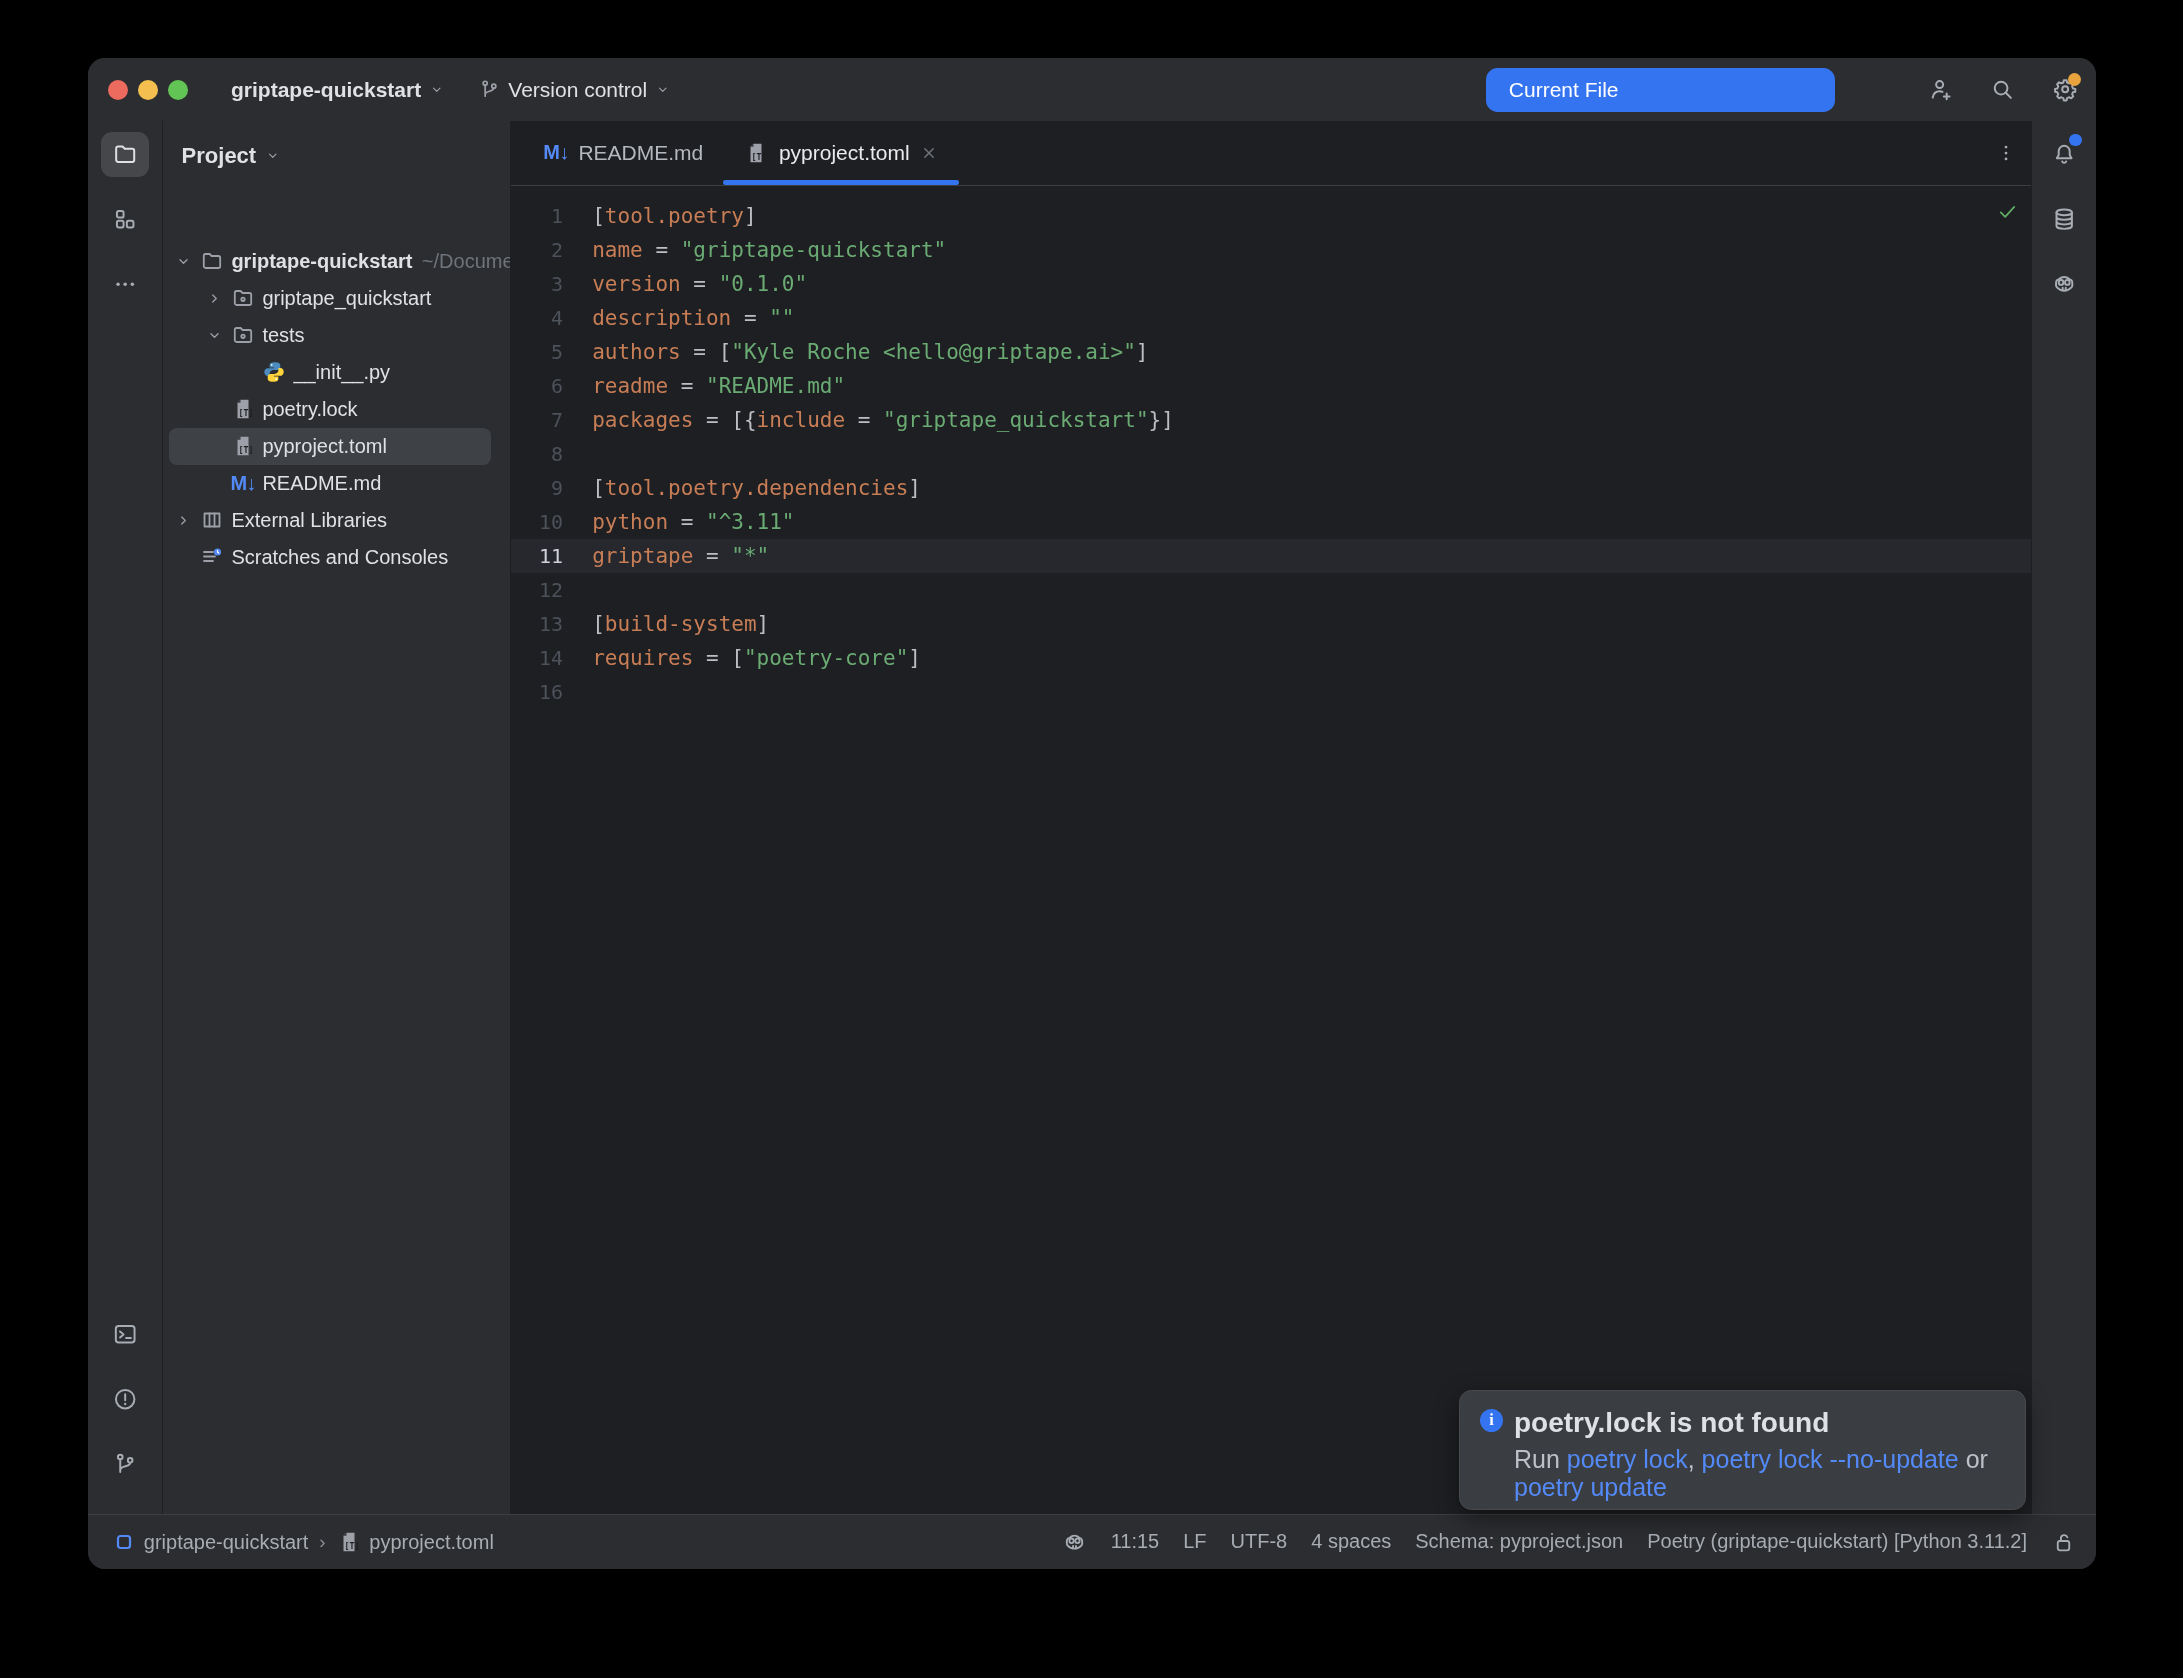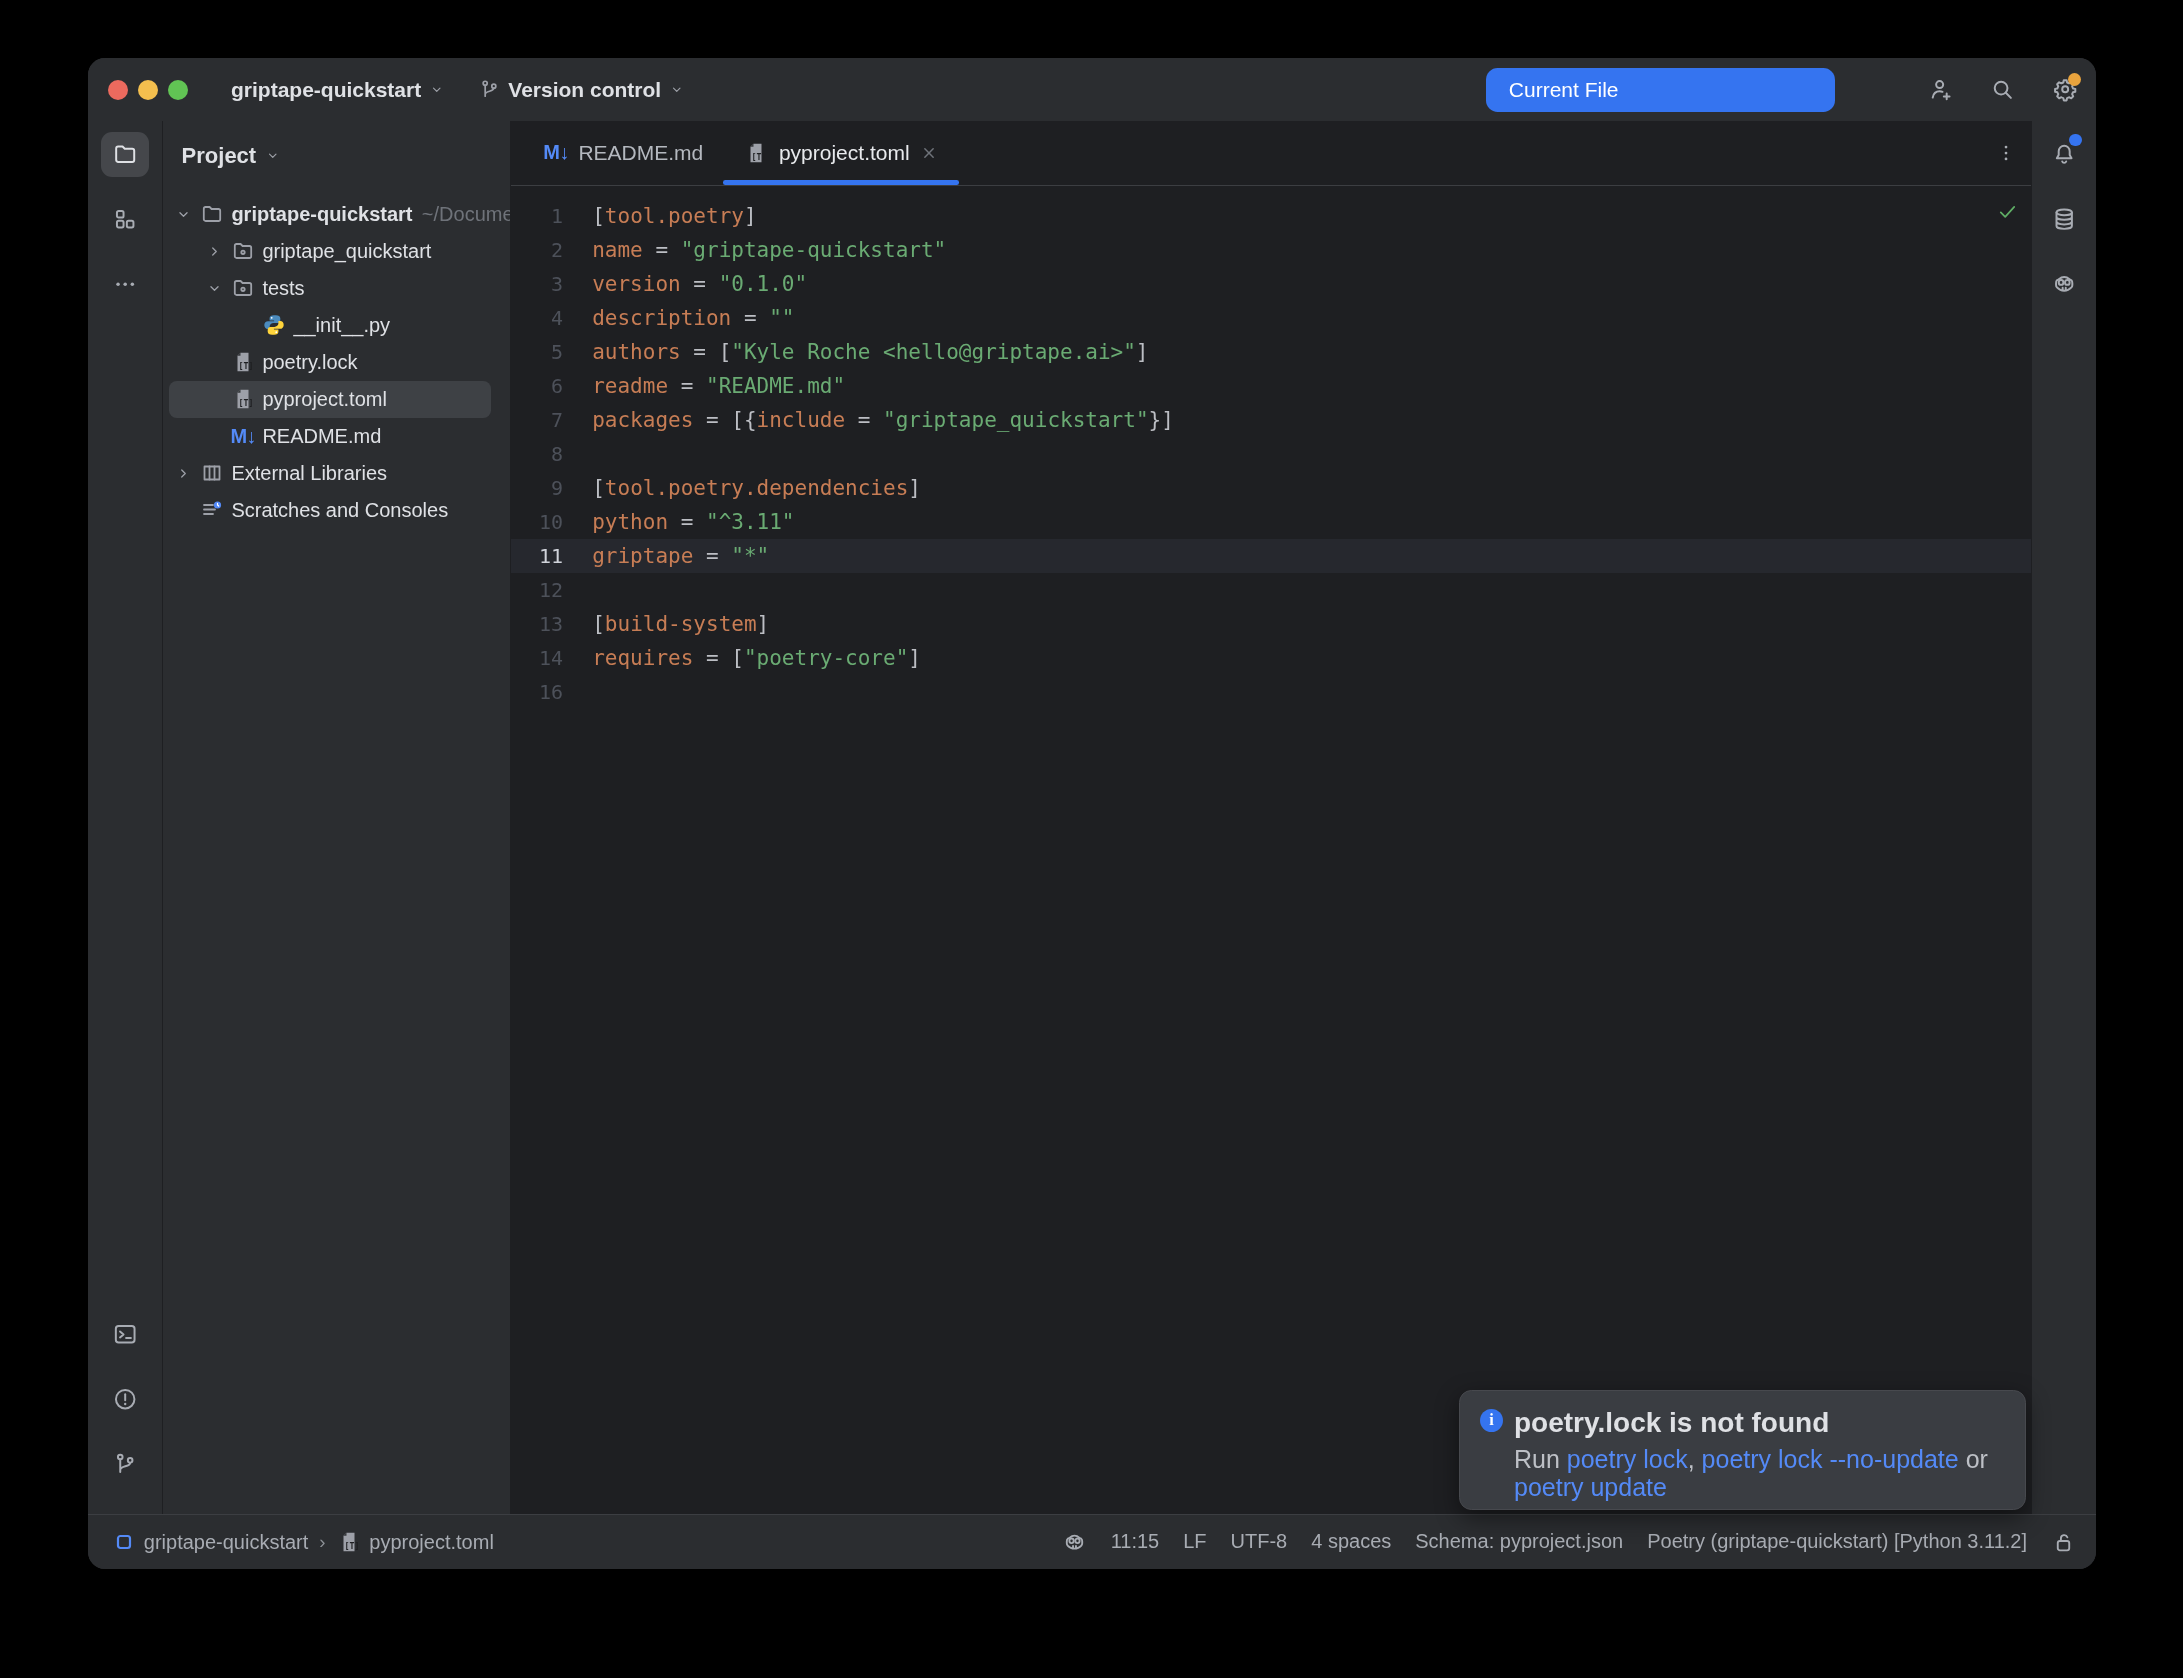--- a/index.html
+++ b/index.html
@@ -5,21 +5,21 @@
   html,body{margin:0;padding:0;background:#000;}
   .stage{position:relative;width:2183px;height:1678px;background:#000;overflow:hidden;font-family:"Liberation Sans",sans-serif;}
   .window{position:absolute;left:88px;top:58px;width:2008px;height:1511px;background:#2B2D30;border-radius:17px;overflow:hidden;display:flex;flex-direction:column;}
 
   
   .titlebar{flex:0 0 63px;display:flex;align-items:center;padding:0 18px 0 20px;background:#2B2D30;}
   .lights{display:flex;gap:10px;align-items:center;}
   .light{width:20px;height:20px;border-radius:50%;display:inline-block;}
   .tb-widget{display:flex;align-items:center;gap:7.8px;cursor:default;}
   .tb-proj{margin-left:43px;}
-  .tb-vcs{margin-left:33px;font-weight:bold;}
+  .tb-vcs{margin-left:33px;}
   .tb-label{font-size:21px;color:#DFE1E5;}
   .bold{font-weight:700;}
   .ic{display:inline-flex;align-items:center;justify-content:center;color:#9DA0A8;}
   .ic svg{width:100%;height:100%;}
   .ch{width:15.5px;height:15.5px;color:#9DA0A8;}
   .tb-right{margin-left:auto;display:flex;align-items:center;}
   .run-widget{width:349px;height:44px;border-radius:11.7px;background:var(--accent);display:flex;align-items:center;padding:0 15.5px 0 23px;box-sizing:border-box;gap:38px;}
   .run-label{font-size:21px;color:#fff;white-space:nowrap;}
   .run-widget .ch{color:#fff;margin-left:7.8px;}
   .run-div{width:0.8px;height:25px;background:rgba(255,255,255,.35);margin:0 15.5px;}
@@ -34,21 +34,21 @@
   .rail.left{width:75px;border-right:0.8px solid #1E1F22;padding:11px 0 7.8px 0;box-sizing:border-box;}
   .rail.right{width:65px;border-left:0.8px solid #1E1F22;padding:11px 0;box-sizing:border-box;}
   .rail-top,.rail-bottom{display:flex;flex-direction:column;align-items:center;}
   .rail-bottom{margin-top:auto;}
   .rail-btn{width:48px;height:45px;border-radius:11px;display:flex;align-items:center;justify-content:center;color:#A8ACB3;margin-bottom:20px;position:relative;}
   .rail-btn svg{width:26.4px;height:26.4px;}
   .rail-btn.active{background:#45474B;color:#DFE1E5;}
   .rail-badge{position:absolute;top:1.6px;right:6.2px;width:12.4px;height:12.4px;border-radius:50%;background:var(--accent);}
 
   
-  .panel{width:347px;flex:0 0 347px;background:#2B2D30;border-right:0.8px solid #1E1F22;overflow:hidden;display:flex;flex-direction:column;}
+  .panel{width:347px;flex:0 0 347px;background:#2B2D30;border-right:0.8px solid #1E1F22;overflow:hidden;display:flex;flex-direction:column;gap:47px;}
   .panel-header{height:70px;display:flex;align-items:center;padding-left:18.6px;gap:9.3px;}
   .ph-label{font-size:22px;font-weight:700;color:#DFE1E5;}
   .tree{margin-top:4.7px;}
   .trow{height:37px;display:flex;align-items:center;margin:0 18.6px 0 6.2px;border-radius:7.8px;white-space:nowrap;font-size:20px;color:#DFE1E5;}
   .trow.selected{background:#3E4145;}
   .tchev{width:28px;height:28px;flex:none;display:flex;align-items:center;justify-content:center;color:#9DA0A8;}
   .tchev svg{width:17px;height:17px;}
   .tico{width:29.5px;height:29.5px;flex:none;display:flex;align-items:center;justify-content:center;color:#9DA0A8;}
   .tico svg{width:24px;height:24px;}
   .tlabel{margin-left:4.7px;}

